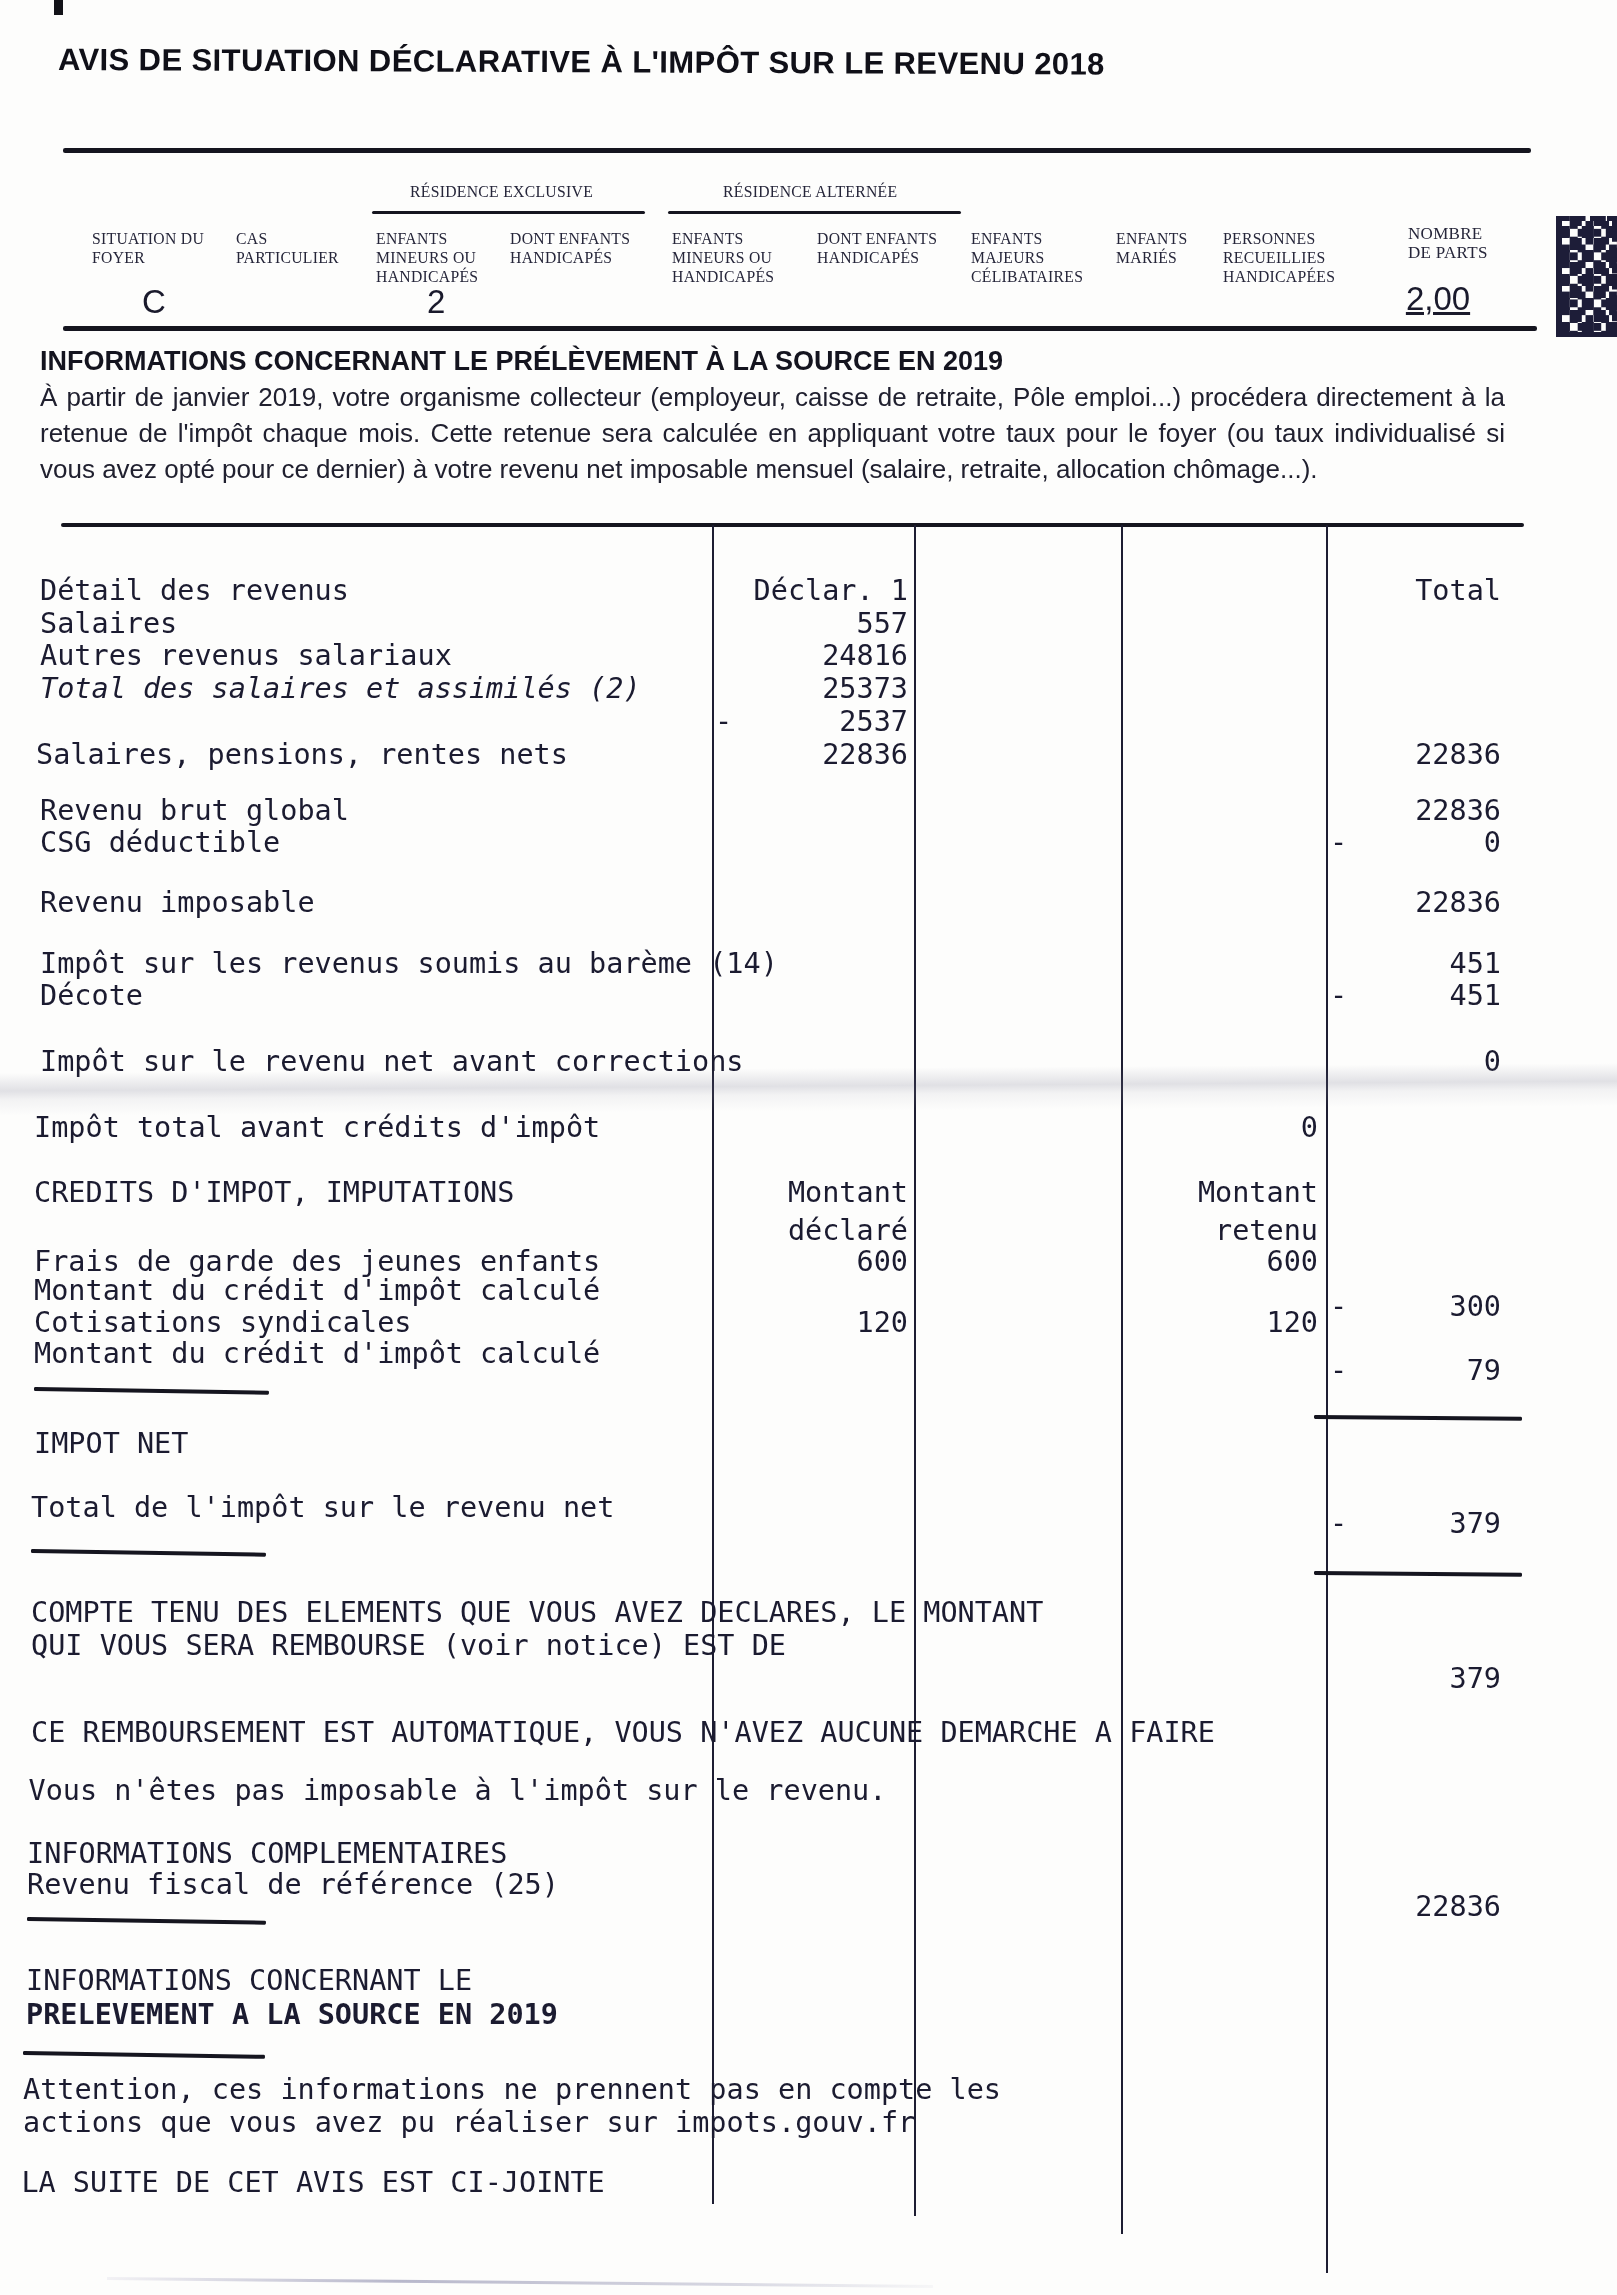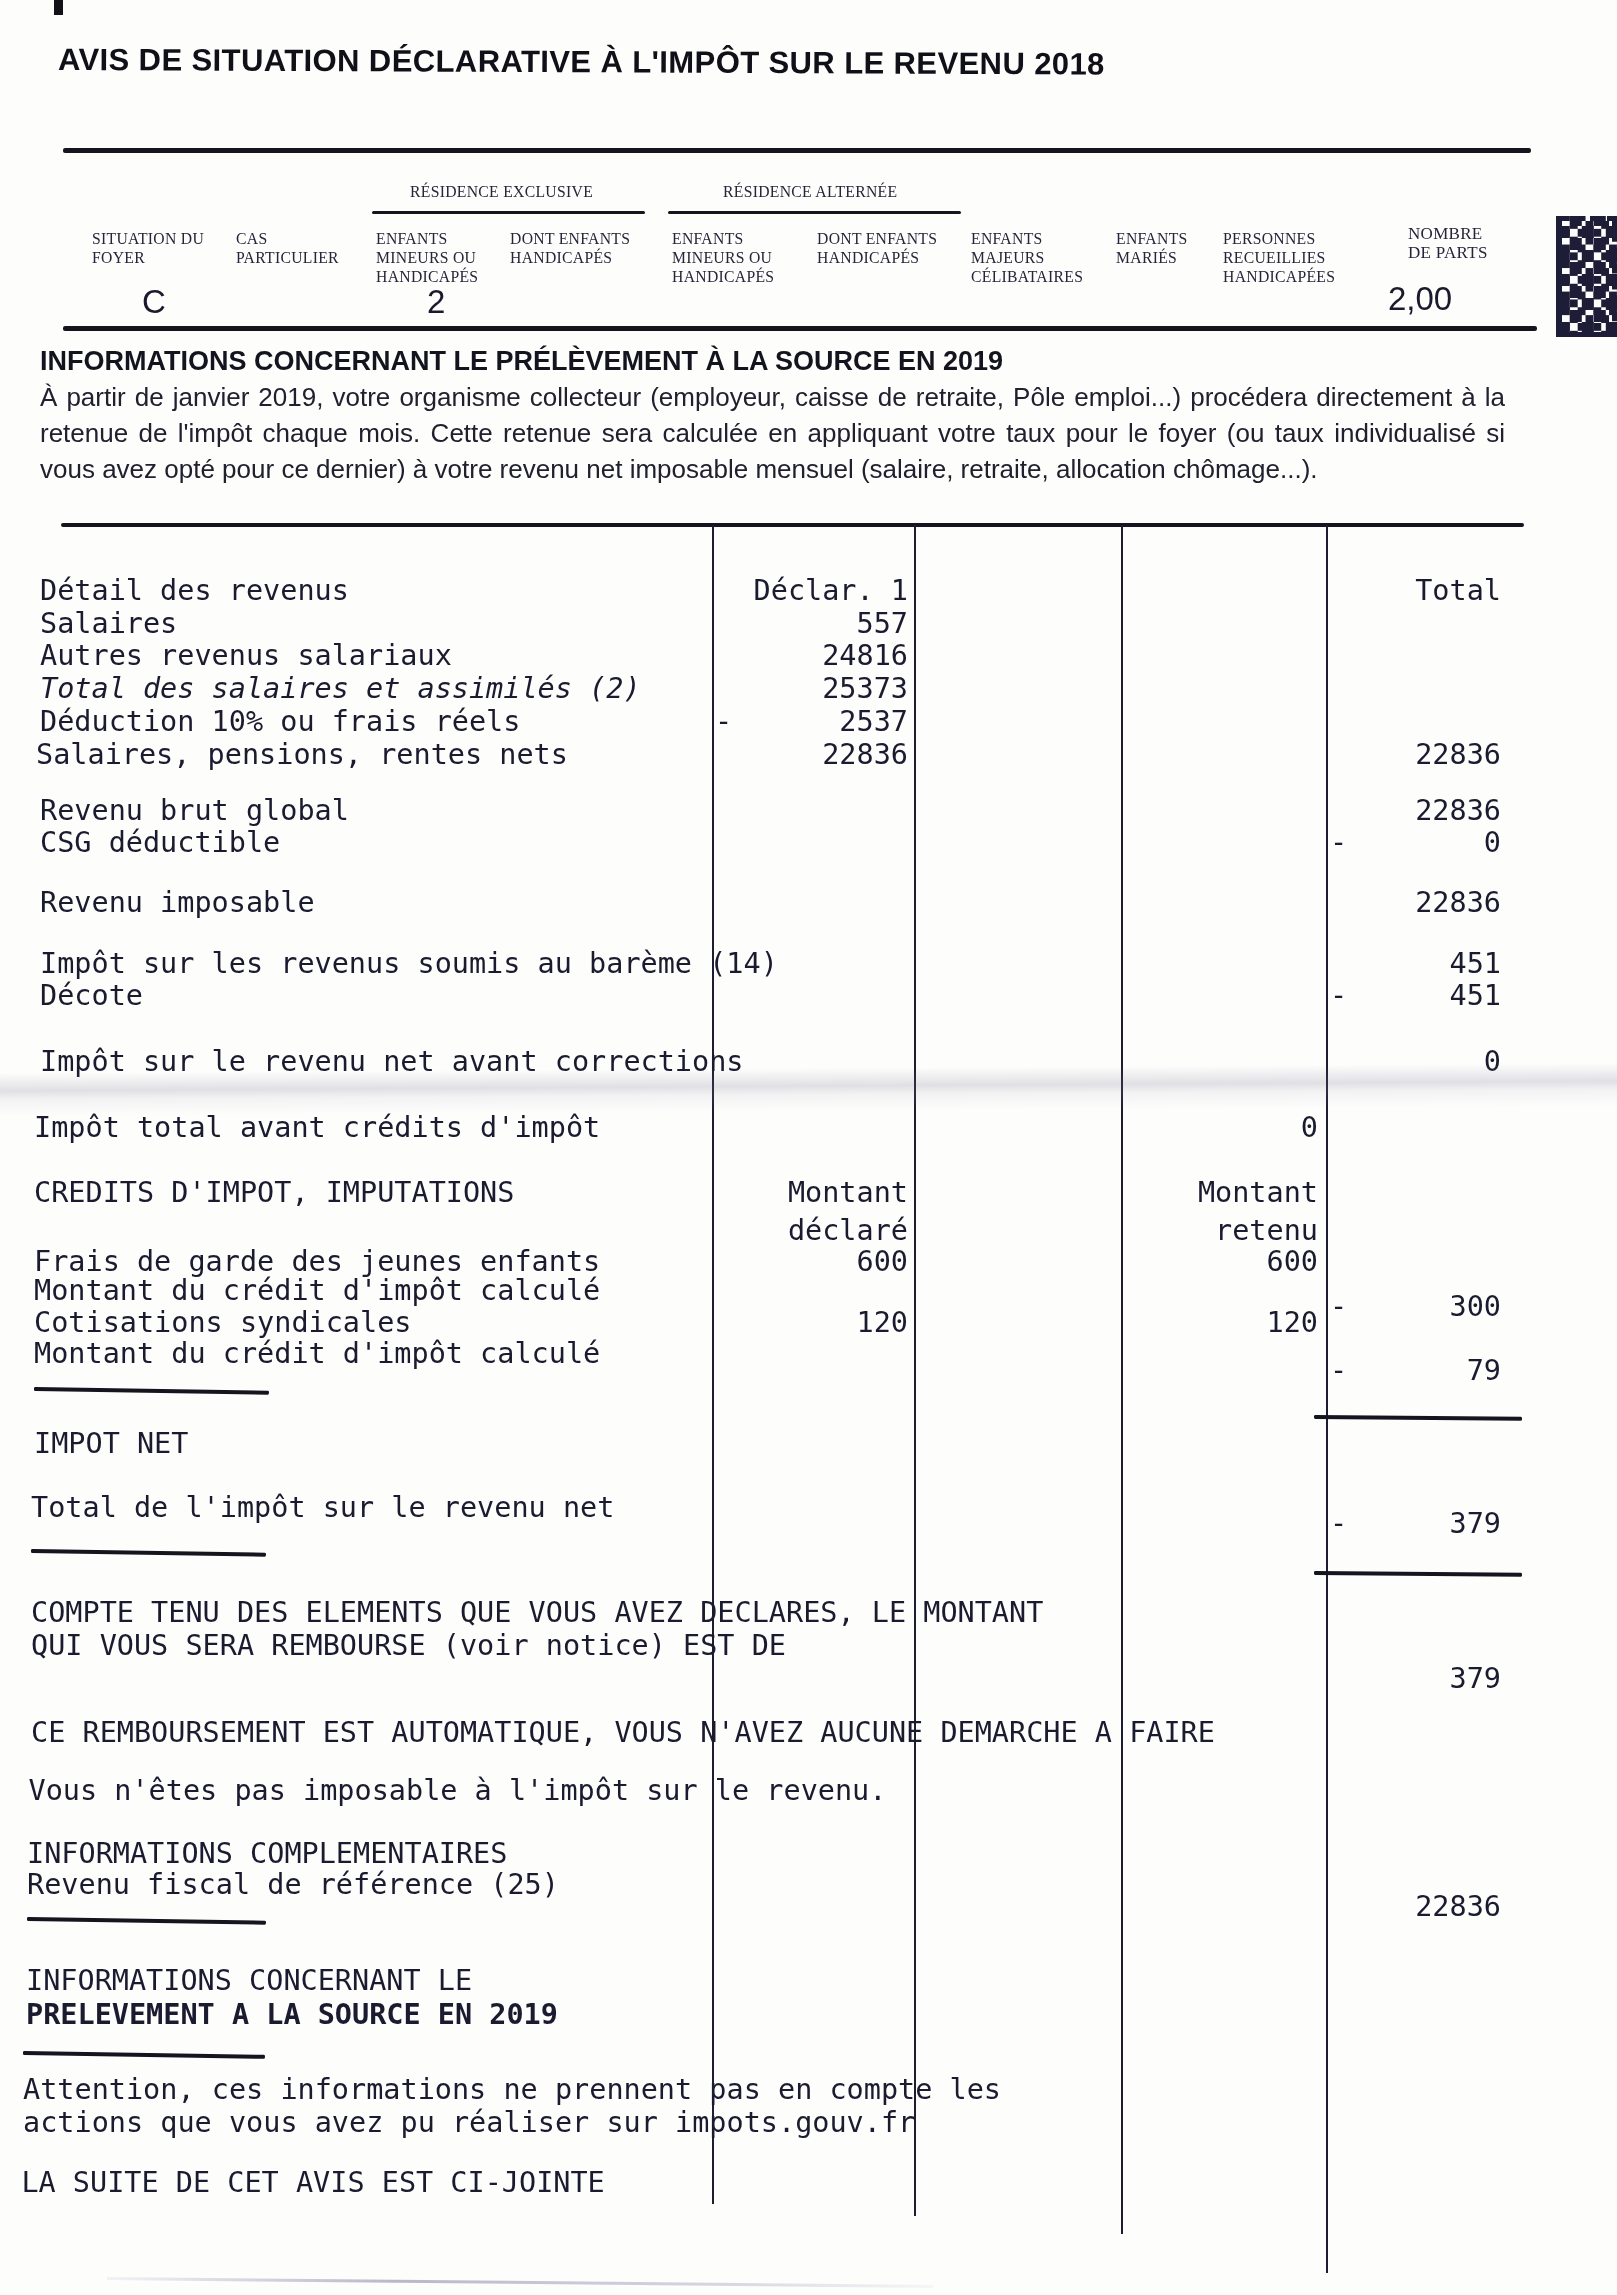--- a/index.html
+++ b/index.html
@@ -96,21 +96,21 @@
     <div class="hl" style="left:1116px; top:229px;">ENFANTS
 MARIÉS</div>
     <div class="hl" style="left:1223px; top:229px;">PERSONNES
 RECUEILLIES
 HANDICAPÉES</div>
     <div class="hl" style="left:1408px; top:224px; font-size:17px;">NOMBRE
 DE PARTS</div>
 
     <div class="hval" style="left:142px; top:285px;">C</div>
     <div class="hval" style="left:427px; top:285px;">2</div>
-    <div class="hval" style="left:1388px; width:100px; text-align:left; top:282px;">2,00</div>
+    <div class="hval" style="left:1388px; width:100px; text-align:center; top:282px;text-decoration:underline;">2,00</div>
 
     <div class="barcode"></div>
   </div>
 
   <div class="hr" style="left:63px; top:326px; width:1474px; height:5px;"></div>
 
   <div class="para-head" style="left:40px; top:346px;">INFORMATIONS CONCERNANT LE PRÉLÈVEMENT À LA SOURCE EN 2019</div>
   <div class="para" style="left:40px; top:379px;">À partir de janvier 2019, votre organisme collecteur (employeur, caisse de retraite, Pôle emploi...) procédera directement à la retenue de l'impôt chaque mois. Cette retenue sera calculée en appliquant votre taux pour le foyer (ou taux individualisé si vous avez opté pour ce dernier) à votre revenu net imposable mensuel (salaire, retraite, allocation chômage...).</div>
 
   <div class="hr" style="left:61px; top:523px; width:1463px; height:3.6px;"></div>
@@ -125,21 +125,20 @@
 
   <div class="mono" style="left:40px; top:607px;">Salaires</div>
   <div class="mono val1" style="top:607px;">557</div>
 
   <div class="mono" style="left:40px; top:639px;">Autres revenus salariaux</div>
   <div class="mono val1" style="top:639px;">24816</div>
 
   <div class="mono" style="left:40px; top:672px;font-style:italic;">Total des salaires et assimilés (2)</div>
   <div class="mono val1" style="top:672px;">25373</div>
 
-  <div class="mono" style="left:40px; top:705px;">Déduction 10% ou frais réels</div>
   <div class="mono neg1" style="top:705px;">-</div>
   <div class="mono val1" style="top:705px;">2537</div>
 
   <div class="mono" style="left:28px; top:738px;margin-left:8px;">Salaires, pensions, rentes nets</div>
   <div class="mono val1" style="top:738px;">22836</div>
   <div class="mono valT" style="top:738px;">22836</div>
 
   <div class="mono" style="left:40px; top:794px;">Revenu brut global</div>
   <div class="mono valT" style="top:794px;">22836</div>
 

